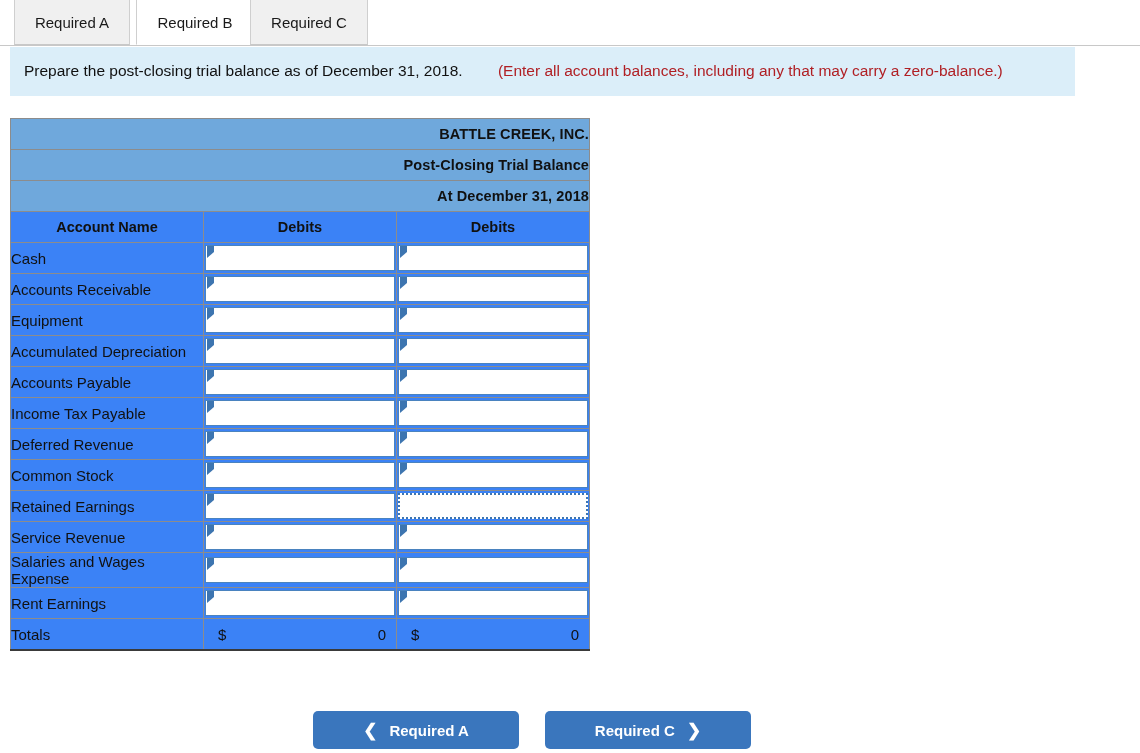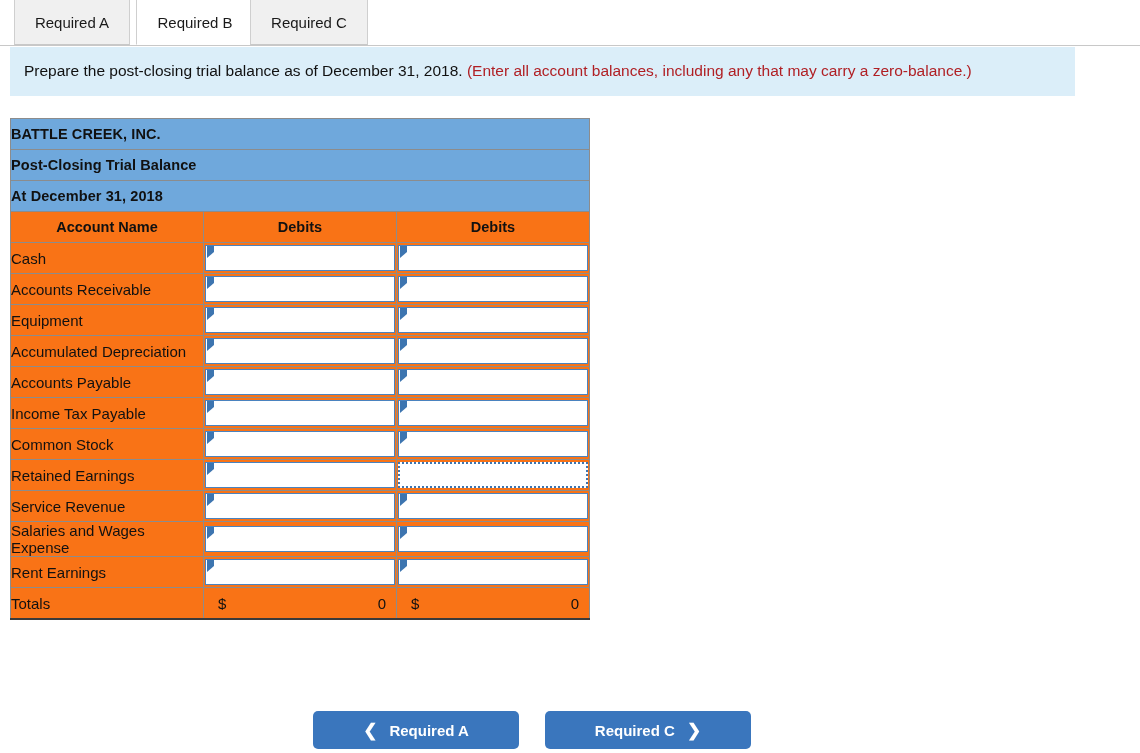--- a/index.html
+++ b/index.html
@@ -59,44 +59,44 @@
     left: 10px;
     top: 47px;
     width: 1065px;
     box-sizing: border-box;
     background: #dbeef9;
     padding: 13px 18px 14px 14px;
     font-size: 15.5px;
     line-height: 1.45;
     color: #111111;
   }
-  .instruction .hint { color: #b01f24; }
+  .instruction .hint { color: #b01f24; margin-left: 31px; }
 
   
   .tb-wrap {
     position: absolute;
     left: 10px;
     top: 118px;
     width: 580px;
   }
   table.tb {
     border-collapse: collapse;
     width: 580px;
     table-layout: fixed;
   }
   table.tb td {
     border: 1px solid #8c8c8c;
     padding: 0;
     height: 30px;
     vertical-align: middle;
-    background: #f97316;
+    background: #3b82f6;
   }
   .hdr-blue {
     background: #6fa8dc !important;
-    text-align: left;
+    text-align: right;
     font-weight: bold;
     font-size: 14.5px;
     color: #111111;
     letter-spacing: 0.1px;
   }
   .col-head {
     text-align: center;
     font-weight: bold;
     font-size: 14.5px;
     height: 31px;
@@ -272,20 +272,33 @@
             </div>
           </td>
           <td class="cell-pad">
             <div class="inp">
               <span class="tri"></span>
             </div>
           </td>
         </tr>
         <tr>
           <td class="acct">Income Tax Payable</td>
+          <td class="cell-pad">
+            <div class="inp">
+              <span class="tri"></span>
+            </div>
+          </td>
+          <td class="cell-pad">
+            <div class="inp">
+              <span class="tri"></span>
+            </div>
+          </td>
+        </tr>
+        <tr>
+          <td class="acct">Deferred Revenue</td>
           <td class="cell-pad">
             <div class="inp">
               <span class="tri"></span>
             </div>
           </td>
           <td class="cell-pad">
             <div class="inp">
               <span class="tri"></span>
             </div>
           </td>

